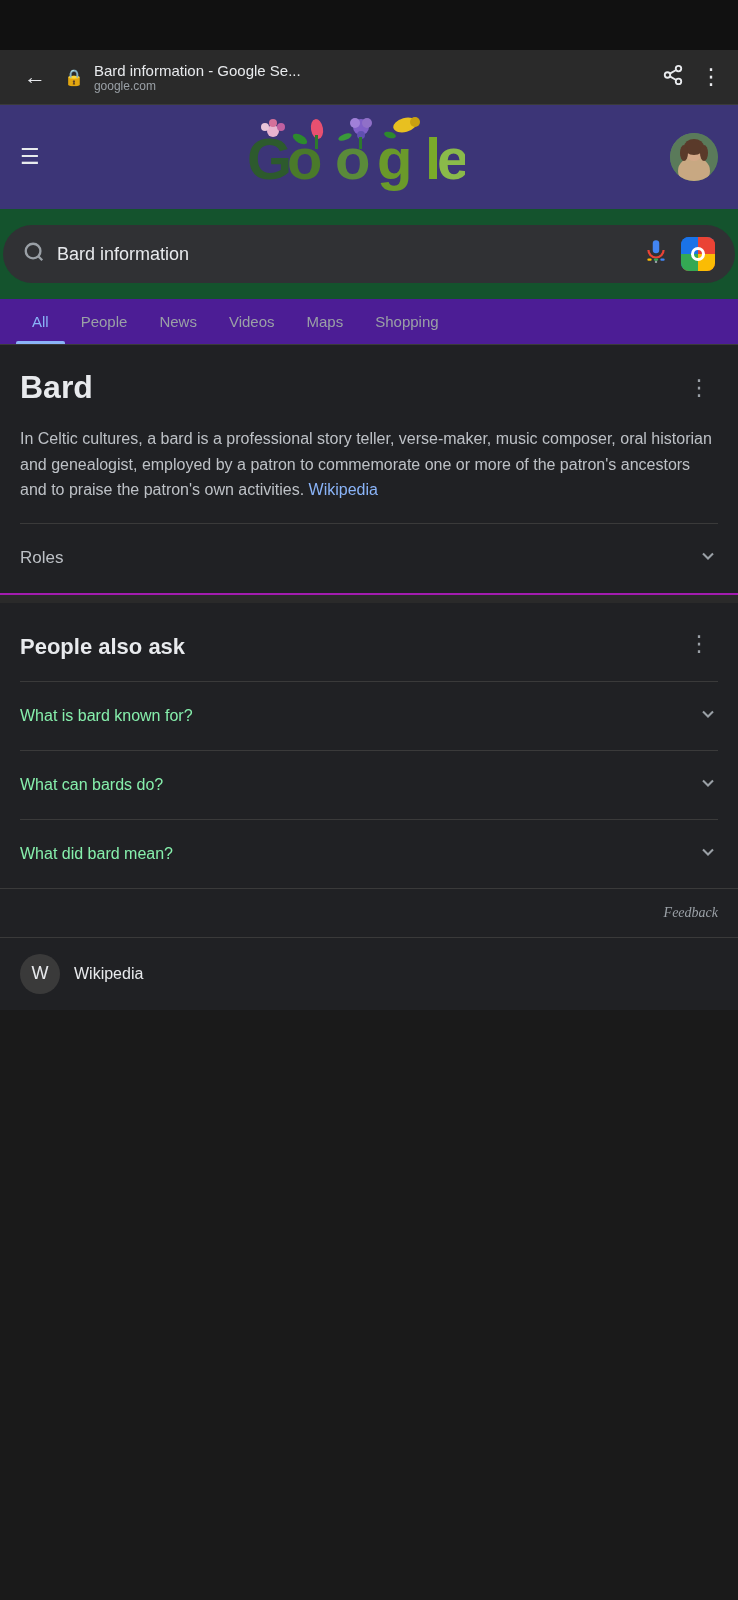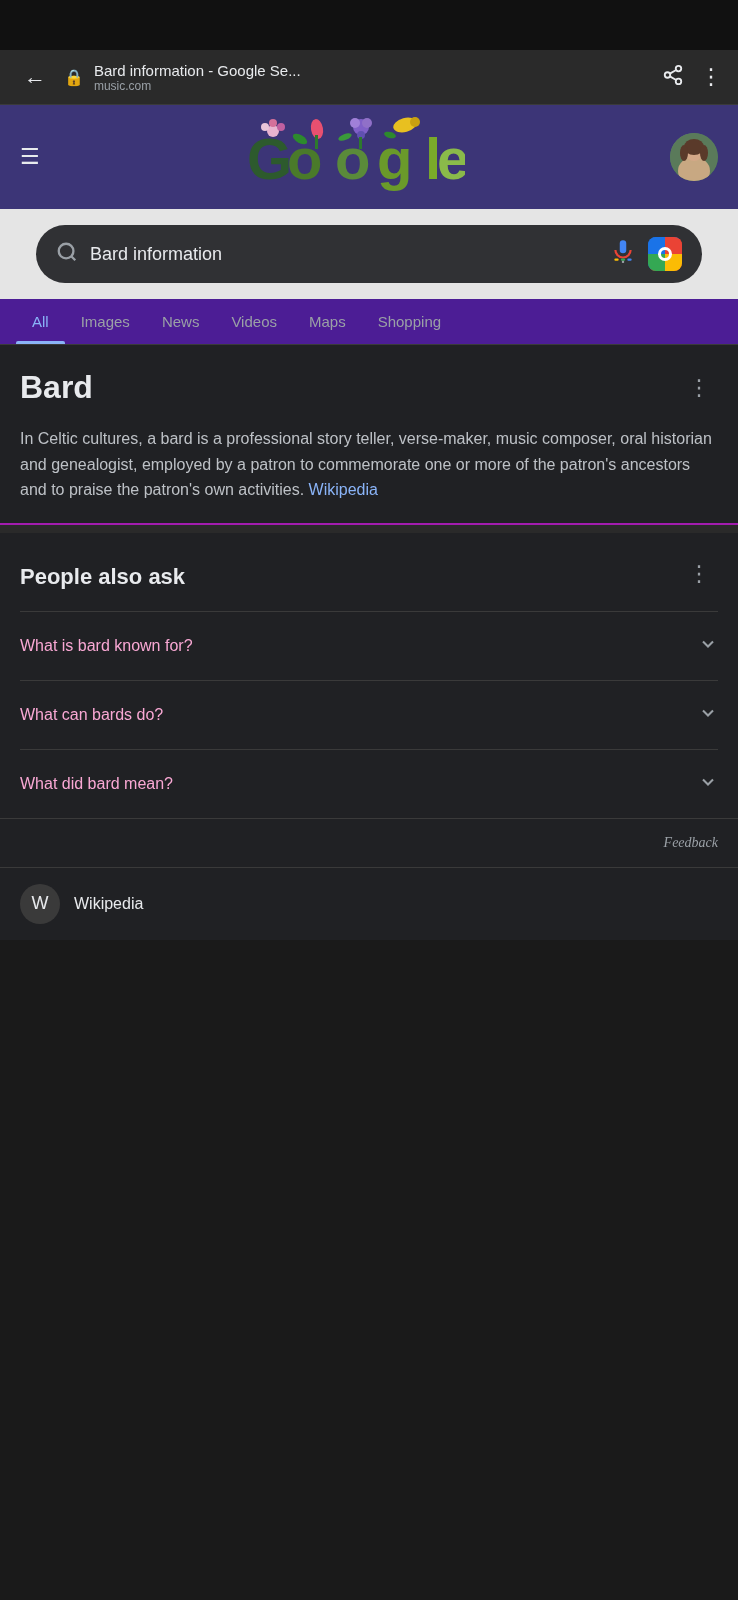--- a/index.html
+++ b/index.html
@@ -91,22 +91,22 @@
       border-radius: 50%;
       background: linear-gradient(135deg, #6b8e6b 0%, #4a7a5e 50%, #3d6e5a 100%);
       overflow: hidden;
       display: flex;
       align-items: center;
       justify-content: center;
     }
 
     
     .search-area {
-      background: #e5e5e5;
-      padding: 16px 36px;
+      background: #14532d;
+      padding: 16px 3px;
     }
     .search-box {
       background: #303134;
       border-radius: 30px;
       display: flex;
       align-items: center;
       padding: 12px 20px;
       gap: 12px;
     }
     .search-icon-wrap {
@@ -262,21 +262,21 @@
     .paa-question-row {
       display: flex;
       justify-content: space-between;
       align-items: center;
       padding: 22px 0;
       border-top: 1px solid #3a3a3a;
       cursor: pointer;
     }
     .paa-question-text {
       font-size: 16px;
-      color: #f9a8d4;
+      color: #86efac;
     }
 
     
     .feedback-row {
       display: flex;
       justify-content: flex-end;
       padding: 16px 20px;
       border-top: 1px solid #3a3a3a;
     }
     .feedback-text {
@@ -316,21 +316,21 @@
 </head>
 <body>
 
 <div class="status-bar"></div>
 
 <div class="browser-bar">
   <span class="browser-back">←</span>
   <span class="browser-lock">🔒</span>
   <div class="browser-url-area">
     <div class="browser-title">Bard information - Google Se...</div>
-    <div class="browser-domain">music.com</div>
+    <div class="browser-domain">google.com</div>
   </div>
   <div class="browser-actions">
     <span class="browser-icon">
       <svg width="22" height="22" viewBox="0 0 24 24" fill="none" stroke="#e8eaed" stroke-width="2">
         <circle cx="18" cy="5" r="3"></circle>
           <circle cx="6" cy="12" r="3"></circle>
           <circle cx="18" cy="19" r="3"></circle>
         <line x1="8.59" y1="13.51" x2="15.42" y2="17.49"></line>
           <line x1="15.41" y1="6.51" x2="8.59" y2="10.49"></line>
       </svg>
@@ -417,36 +417,44 @@
       <div class="lens-quadrant lens-tr"></div>
       <div class="lens-quadrant lens-bl"></div>
       <div class="lens-quadrant lens-br"></div>
       <div class="lens-center"></div>
     </div>
   </div>
 </div>
 
 <div class="tabs-bar">
   <div class="tab-item active">All</div>
-  <div class="tab-item">Images</div>
+  <div class="tab-item">People</div>
   <div class="tab-item">News</div>
   <div class="tab-item">Videos</div>
   <div class="tab-item">Maps</div>
   <div class="tab-item">Shopping</div>
 </div>
 
 <div class="main-content">
   <div class="knowledge-panel">
     <div class="panel-header">
       <h1 class="panel-title">Bard</h1>
       <span class="three-dots">⋮</span>
     </div>
     <p class="panel-description">
       <span>In Celtic cultures, a bard is a professional story teller, verse-maker, music composer, oral historian and genealogist, employed by a patron to commemorate one or more of the patron's ancestors and to praise the patron's own activities.</span> <a href="#" class="wiki-link">Wikipedia</a>
     </p>
+    <div class="expand-row">
+      <span class="expand-row-label">Roles</span>
+      <span class="chevron-down">
+        <svg width="20" height="20" viewBox="0 0 24 24" fill="none" stroke="#9aa0a6" stroke-width="2.5">
+          <polyline points="6 9 12 15 18 9"></polyline>
+        </svg>
+      </span>
+    </div>
   </div>
 
   <div class="paa-section">
     <div class="paa-header">
       <h2 class="paa-title">People also ask</h2>
       <span class="three-dots">⋮</span>
     </div>
     <div class="paa-question-row">
       <span class="paa-question-text">What is bard known for?</span>
       <span>

